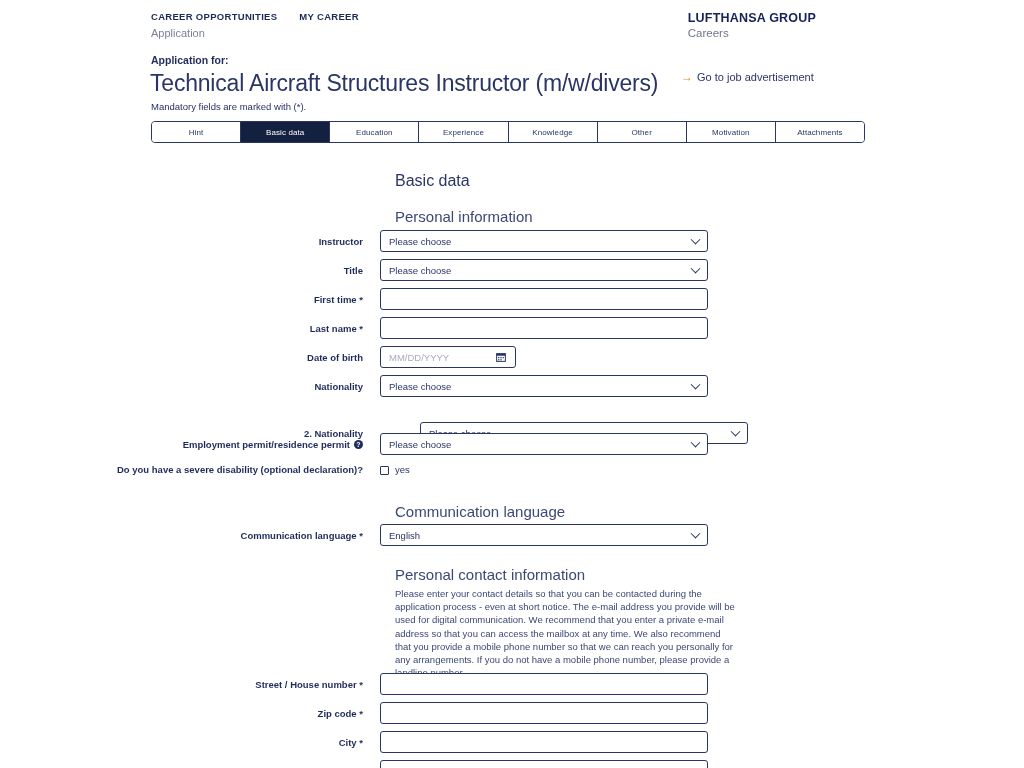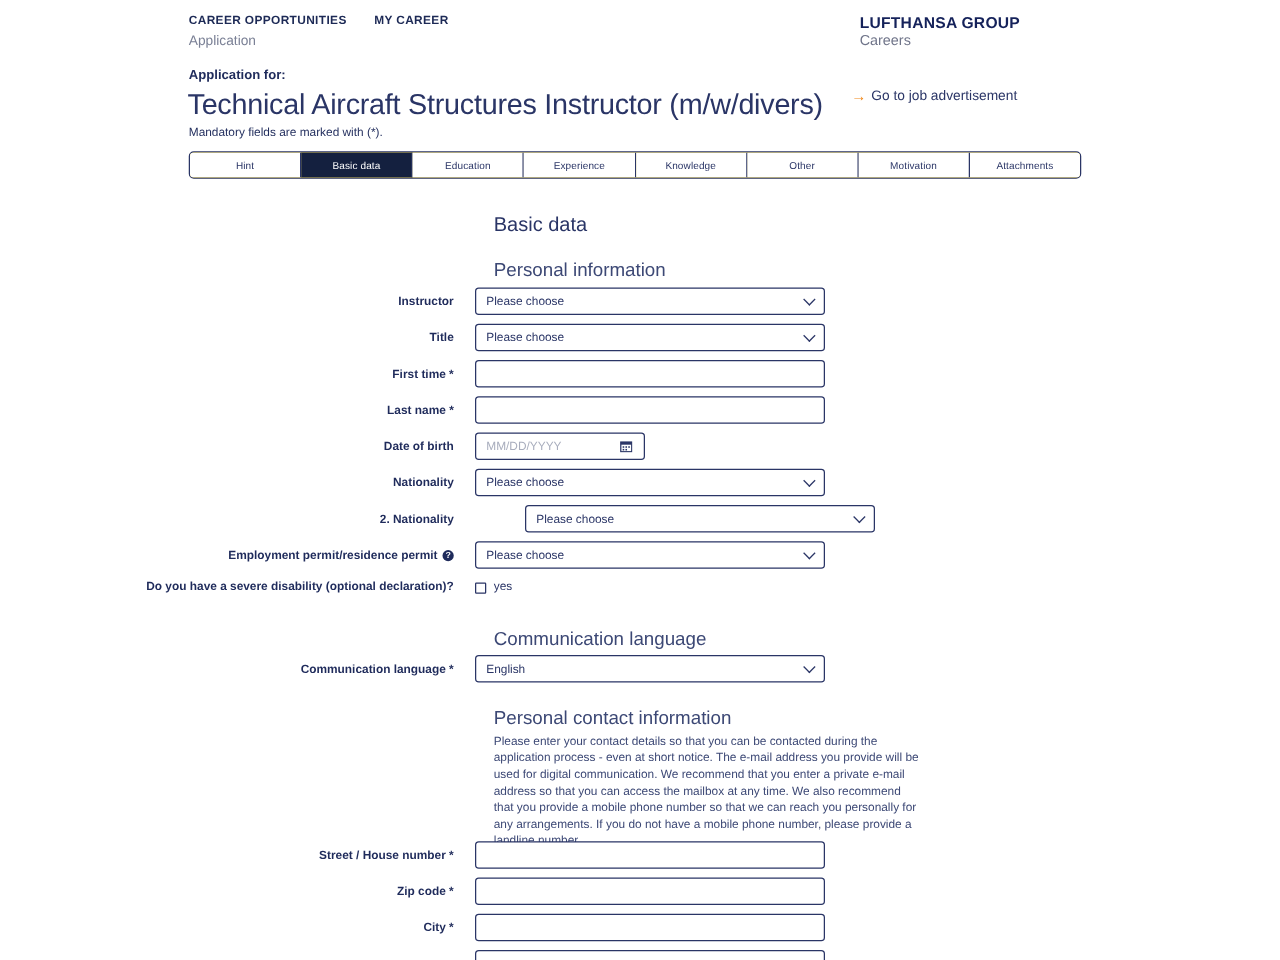--- a/index.html
+++ b/index.html
@@ -94,21 +94,21 @@
   }
   .helpdot {
     display: inline-block; width: 9px; height: 9px; border-radius: 50%;
     background: #1f2b5b; color: #fff; font-size: 7px; line-height: 9px;
     text-align: center; font-weight: bold; cursor: pointer;
   }
   .ctrl-sel, .ctrl-txt, .ctrl-date {
     height: 22px; border: 1px solid #2a3566; border-radius: 3px;
     background: #fff; font-size: 9.5px; color: #2a3566;
     display: flex; align-items: center; padding: 0 8px;
-    width: 280px; position: relative; cursor: pointer;
+    width: 328px; position: relative; cursor: pointer;
   }
   .ctrl-txt { cursor: text; }
   .ctrl-date { width: 136px; }
   .chev {
     position: absolute; right: 8px; top: 50%;
     width: 7px; height: 7px; border-right: 1.4px solid #2a3566;
     border-bottom: 1.4px solid #2a3566;
     transform: translateY(-70%) rotate(45deg);
   }
   .ph { color: #a8adbd; }
@@ -216,21 +216,21 @@
     </div>
 
     <div class="row" style="top:215px;">
       <div class="lbl">Nationality</div>
       <div class="ctrl-sel">
         <span>Please choose</span>
         <span class="chev"></span>
       </div>
     </div>
 
-    <div class="row" style="top:244px;gap:40px;">
+    <div class="row" style="top:262px;gap:40px;">
       <div class="lbl">2. Nationality</div>
       <div class="ctrl-sel">
         <span>Please choose</span>
         <span class="chev"></span>
       </div>
     </div>
 
     <div class="row" style="top:273px;">
       <div class="lbl">
         <span>Employment permit/residence permit</span>

